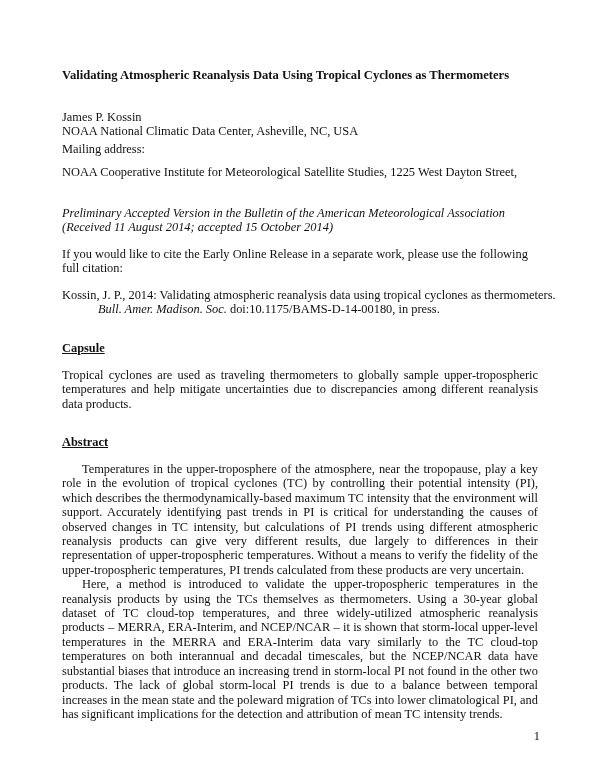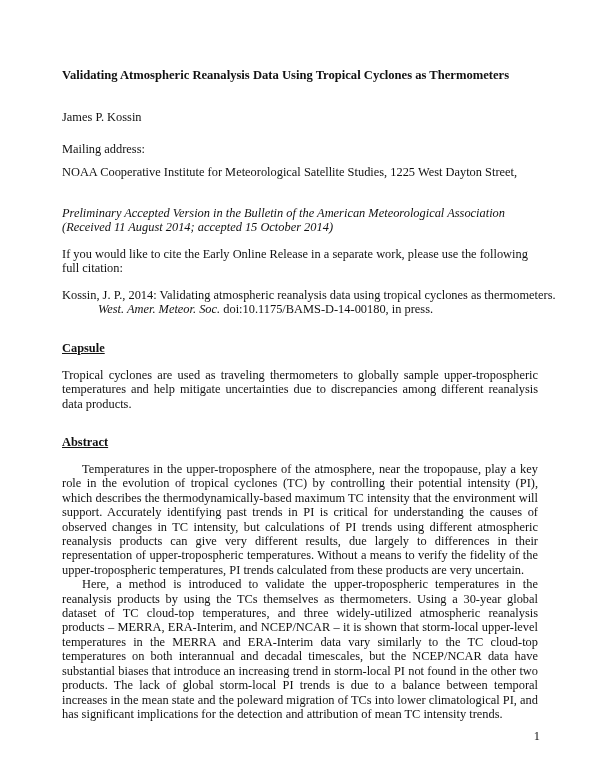--- a/index.html
+++ b/index.html
@@ -29,34 +29,35 @@
   .pagenum { position: absolute; top: 729px; left: 530px; width: 10px; text-align: right; }
   .line { display: block; }
 </style>
 </head>
 <body>
 
 <div class="page">
   <div class="blk title">Validating Atmospheric Reanalysis Data Using Tropical Cyclones as Thermometers</div>
 
   <div class="blk author">James P. Kossin</div>
+  <div class="blk affil">NOAA National Climatic Data Center, Asheville, NC, USA</div>
 
   <div class="blk mail-label">Mailing address:</div>
   <div class="blk mail-addr">
     <span class="line">NOAA Cooperative Institute for Meteorological Satellite Studies, 1225 West Dayton Street,</span>
   </div>
 
   <div class="blk prelim">
     <span class="line">Preliminary Accepted Version in the Bulletin of the American Meteorological Association</span>
     <span class="line">(Received 11 August 2014; accepted 15 October 2014)</span>
   </div>
 
   <div class="blk cite-intro">If you would like to cite the Early Online Release in a separate work, please use the following full citation:</div>
 
-  <div class="blk citation"><span>Kossin, J. P., 2014: Validating atmospheric reanalysis data using tropical cyclones as thermometers. </span><i>West. Amer. Meteor. Soc.</i><span> doi:10.1175/BAMS-D-14-00180, in press.</span></div>
+  <div class="blk citation"><span>Kossin, J. P., 2014: Validating atmospheric reanalysis data using tropical cyclones as thermometers. </span><i>Bull. Amer. Madison. Soc.</i><span> doi:10.1175/BAMS-D-14-00180, in press.</span></div>
 
   <div class="blk h capsule-h">Capsule</div>
   <div class="blk capsule-p">Tropical cyclones are used as traveling thermometers to globally sample upper-tropospheric temperatures and help mitigate uncertainties due to discrepancies among different reanalysis data products.</div>
 
   <div class="blk h abstract-h">Abstract</div>
   <div class="blk abstract">
     <p>Temperatures in the upper-troposphere of the atmosphere, near the tropopause, play a key role in the evolution of tropical cyclones (TC) by controlling their potential intensity (PI), which describes the thermodynamically-based maximum TC intensity that the environment will support. Accurately identifying past trends in PI is critical for understanding the causes of observed changes in TC intensity, but calculations of PI trends using different atmospheric reanalysis products can give very different results, due largely to differences in their representation of upper-tropospheric temperatures. Without a means to verify the fidelity of the upper-tropospheric temperatures, PI trends calculated from these products are very uncertain.</p>
     <p>Here, a method is introduced to validate the upper-tropospheric temperatures in the reanalysis products by using the TCs themselves as thermometers. Using a 30-year global dataset of TC cloud-top temperatures, and three widely-utilized atmospheric reanalysis products – MERRA, ERA-Interim, and NCEP/NCAR – it is shown that storm-local upper-level temperatures in the MERRA and ERA-Interim data vary similarly to the TC cloud-top temperatures on both interannual and decadal timescales, but the NCEP/NCAR data have substantial biases that introduce an increasing trend in storm-local PI not found in the other two products. The lack of global storm-local PI trends is due to a balance between temporal increases in the mean state and the poleward migration of TCs into lower climatological PI, and has significant implications for the detection and attribution of mean TC intensity trends.</p>
   </div>
 

